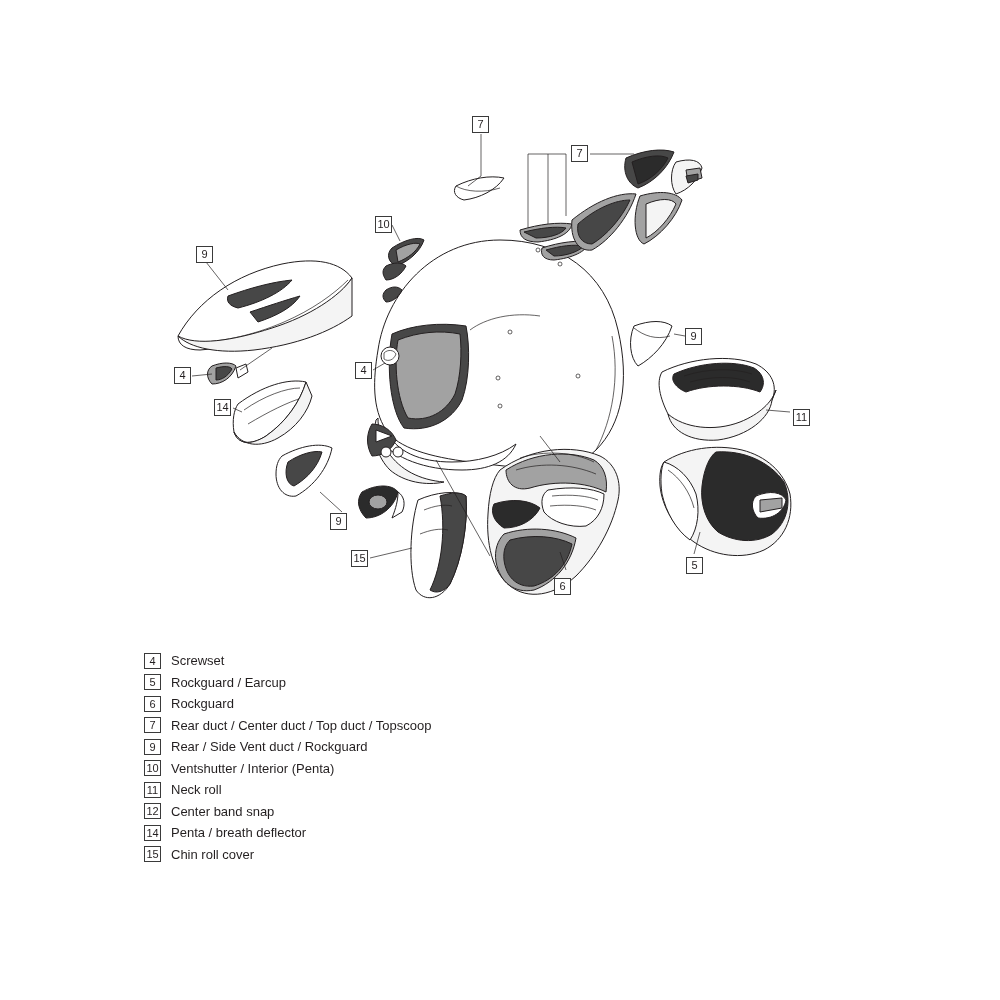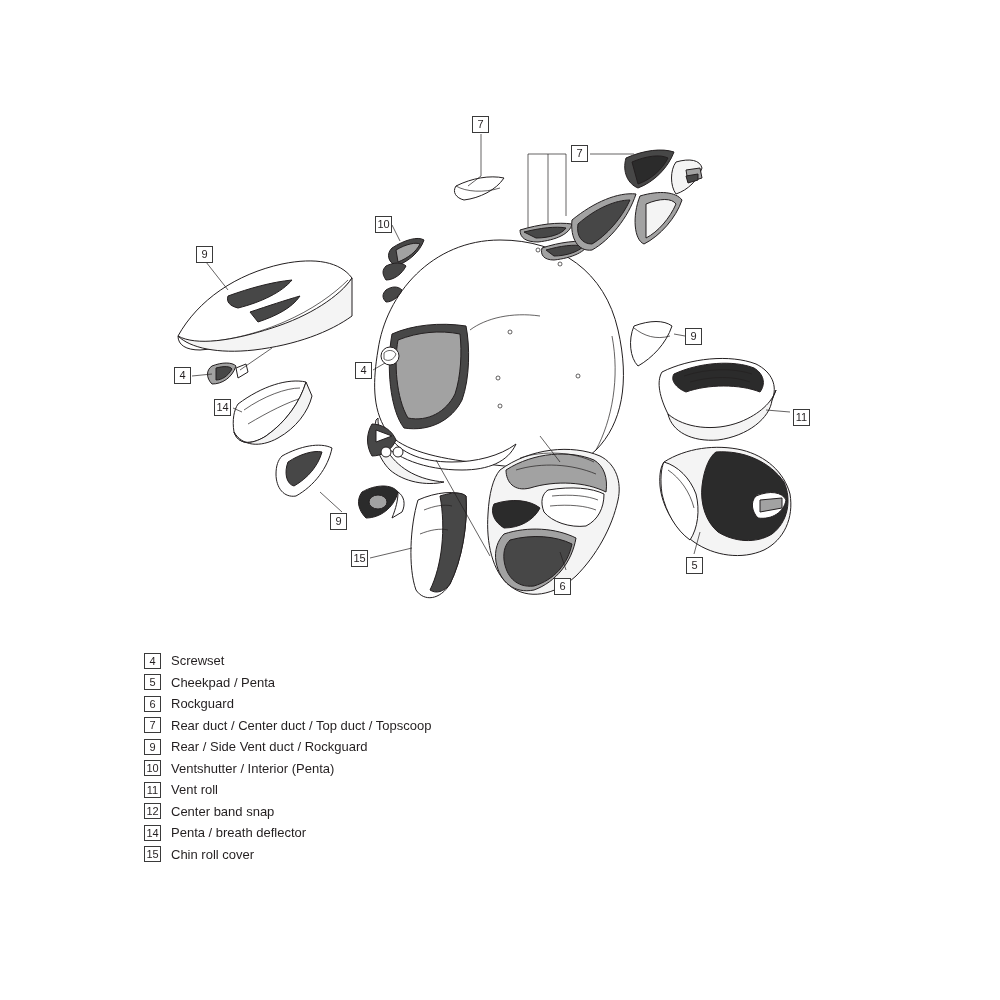--- a/index.html
+++ b/index.html
@@ -278,41 +278,41 @@
   <div class="callout" style="left:554px; top:578px;">6</div>
   <div class="callout" style="left:686px; top:557px;">5</div>
 
   <div id="legend">
     <div class="legend-row">
       <div class="legend-num">4</div>
       <div class="legend-label">Screwset</div>
     </div>
     <div class="legend-row">
       <div class="legend-num">5</div>
-      <div class="legend-label">Cheekpad / Penta</div>
+      <div class="legend-label">Rockguard / Earcup</div>
     </div>
     <div class="legend-row">
       <div class="legend-num">6</div>
       <div class="legend-label">Rockguard</div>
     </div>
     <div class="legend-row">
       <div class="legend-num">7</div>
       <div class="legend-label">Rear duct / Center duct / Top duct / Topscoop</div>
     </div>
     <div class="legend-row">
       <div class="legend-num">9</div>
       <div class="legend-label">Rear / Side Vent duct / Rockguard</div>
     </div>
     <div class="legend-row">
       <div class="legend-num">10</div>
       <div class="legend-label">Ventshutter / Interior (Penta)</div>
     </div>
     <div class="legend-row">
       <div class="legend-num">11</div>
-      <div class="legend-label">Vent roll</div>
+      <div class="legend-label">Neck roll</div>
     </div>
     <div class="legend-row">
       <div class="legend-num">12</div>
       <div class="legend-label">Center band snap</div>
     </div>
     <div class="legend-row">
       <div class="legend-num">14</div>
       <div class="legend-label">Penta / breath deflector</div>
     </div>
     <div class="legend-row">

